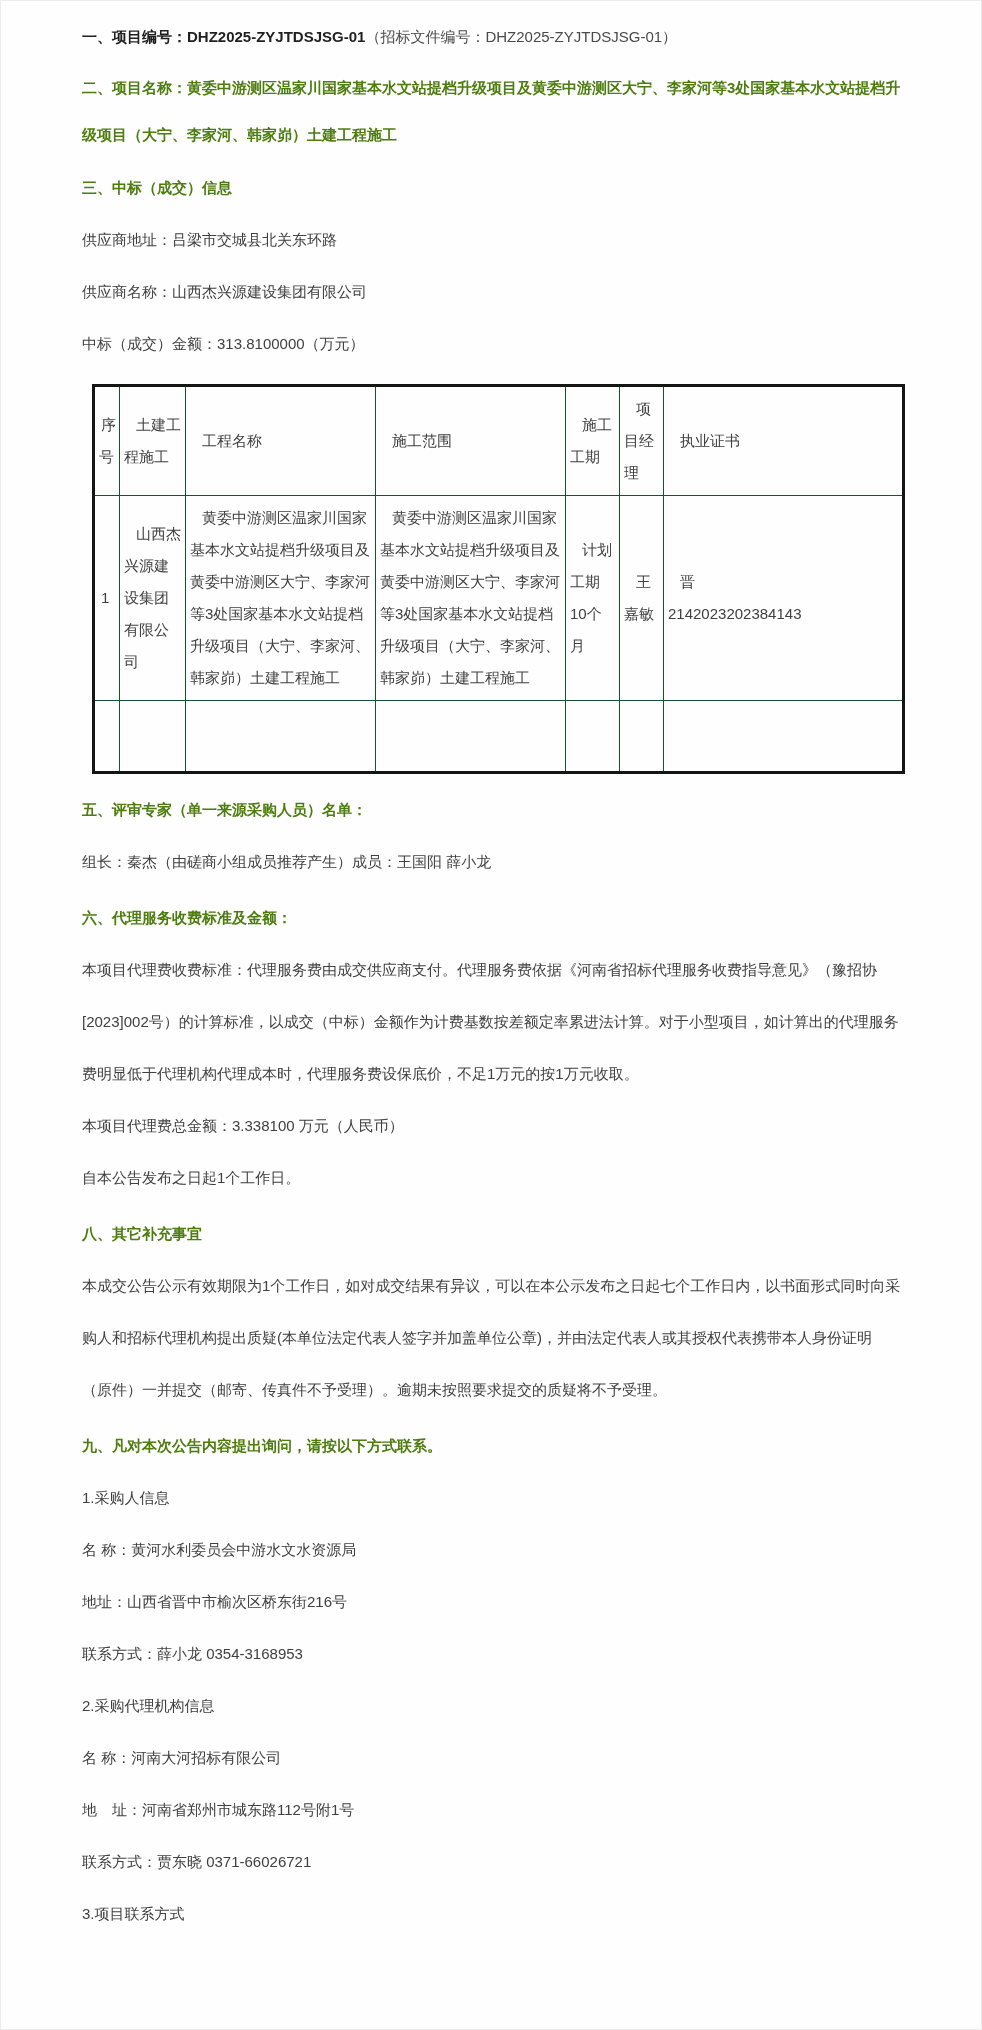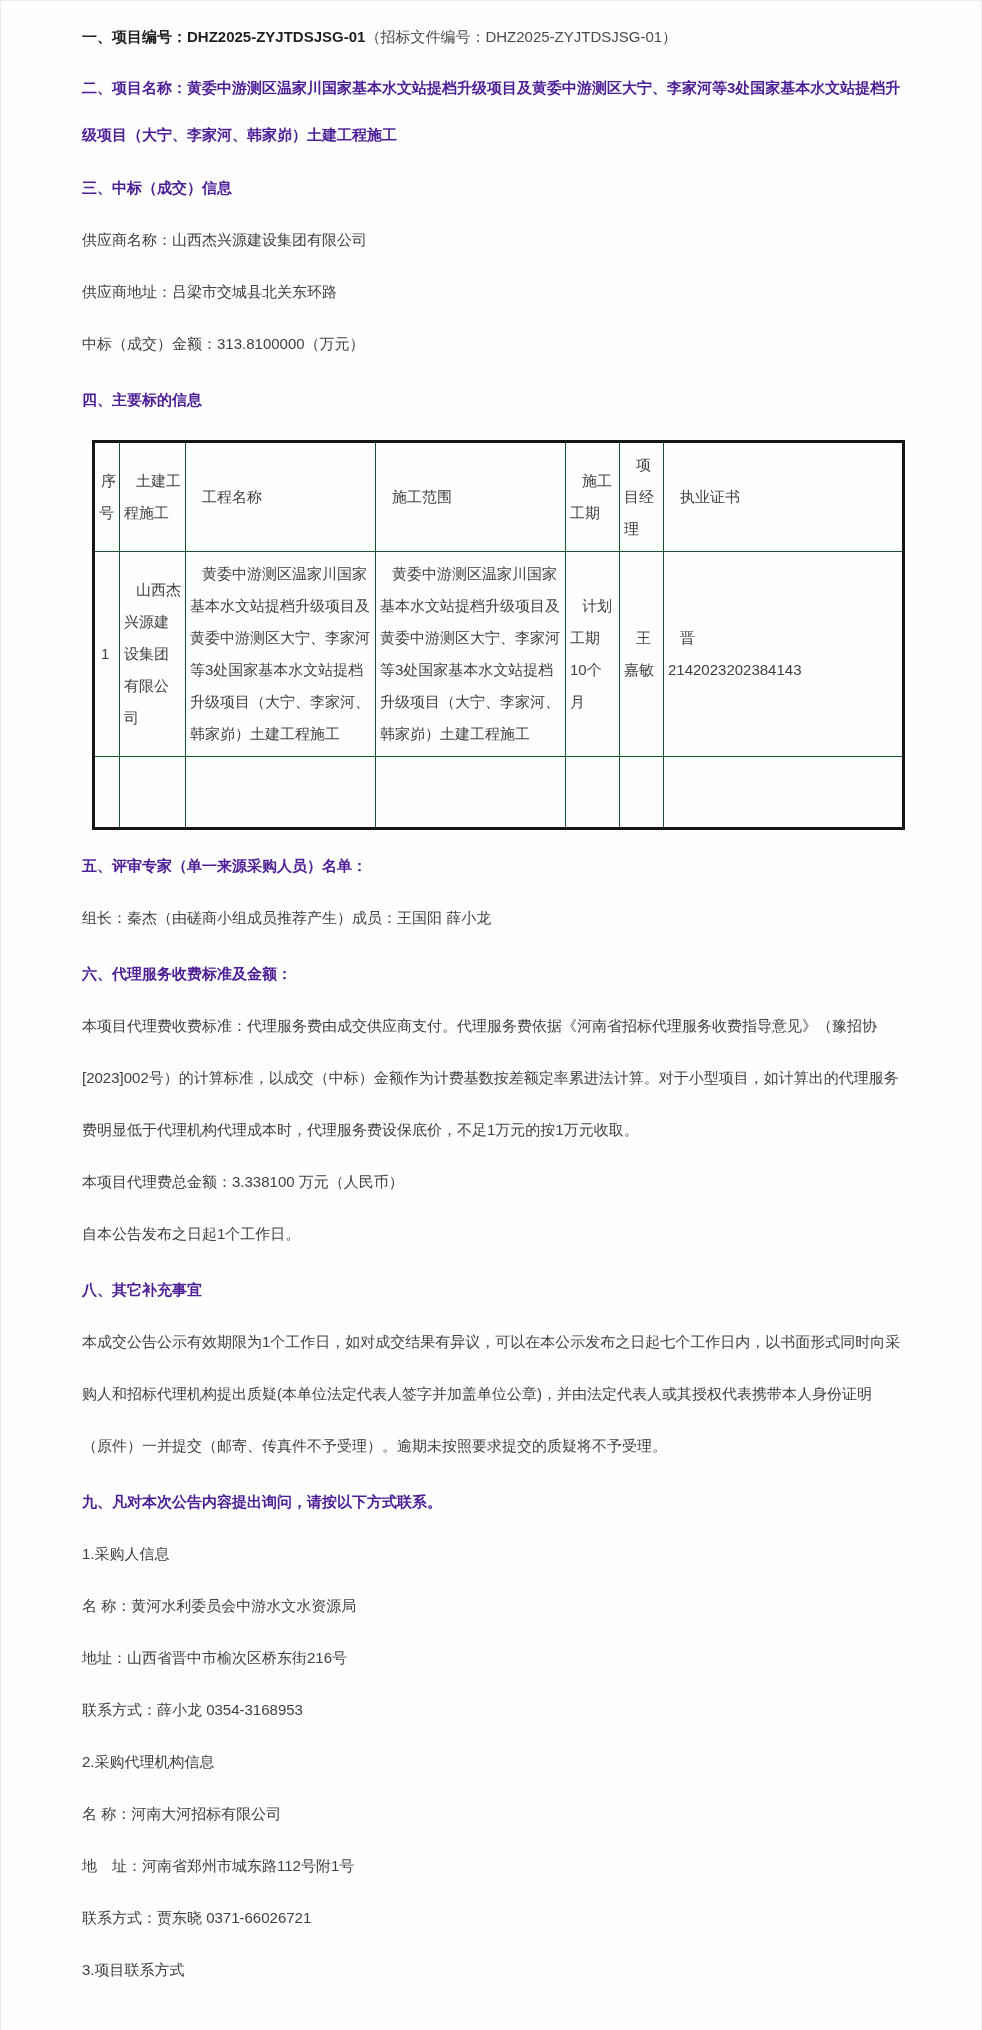--- a/index.html
+++ b/index.html
@@ -14,21 +14,21 @@
     font-family: "Liberation Sans", "DejaVu Sans", sans-serif;
     color: #404040;
     font-size: 15px;
   }
   .para {
     line-height: 52px;
     margin: 0;
   }
   .heading {
     font-weight: bold;
-    color: #4c1d95;
+    color: #4d7c0f;
     line-height: 52px;
     margin: 4px 0 0 0;
   }
   .title-wrap { line-height: 47px; }
   .bold-inline { font-weight: bold; color:#1f1f1f; }
   .normal-inline { font-weight: normal; color:#4a4a4a;text-align:center; }
 
   table.bid-table {
     border-collapse: collapse;
     table-layout: fixed;
@@ -64,25 +64,24 @@
 </head>
 <body>
 
 <div class="page">
 
   <p class="para title-wrap"><span class="bold-inline">一、项目编号：DHZ2025-ZYJTDSJSG-01</span><span class="normal-inline">（招标文件编号：DHZ2025-ZYJTDSJSG-01）</span></p>
 
   <p class="heading title-wrap">二、项目名称：黄委中游测区温家川国家基本水文站提档升级项目及黄委中游测区大宁、李家河等3处国家基本水文站提档升级项目（大宁、李家河、韩家峁）土建工程施工</p>
 
   <p class="heading">三、中标（成交）信息</p>
+  <p class="para">供应商地址：吕梁市交城县北关东环路</p>
   <p class="para">供应商名称：山西杰兴源建设集团有限公司</p>
-  <p class="para">供应商地址：吕梁市交城县北关东环路</p>
   <p class="para">中标（成交）金额：313.8100000（万元）</p>
 
-  <p class="heading">四、主要标的信息</p>
 
   <table class="bid-table">
     <colgroup>
       <col class="col-no">
         <col class="col-sup">
         <col class="col-prj">
         <col class="col-scope">
         <col class="col-dur">
         <col class="col-mgr">
         <col class="col-cert">

